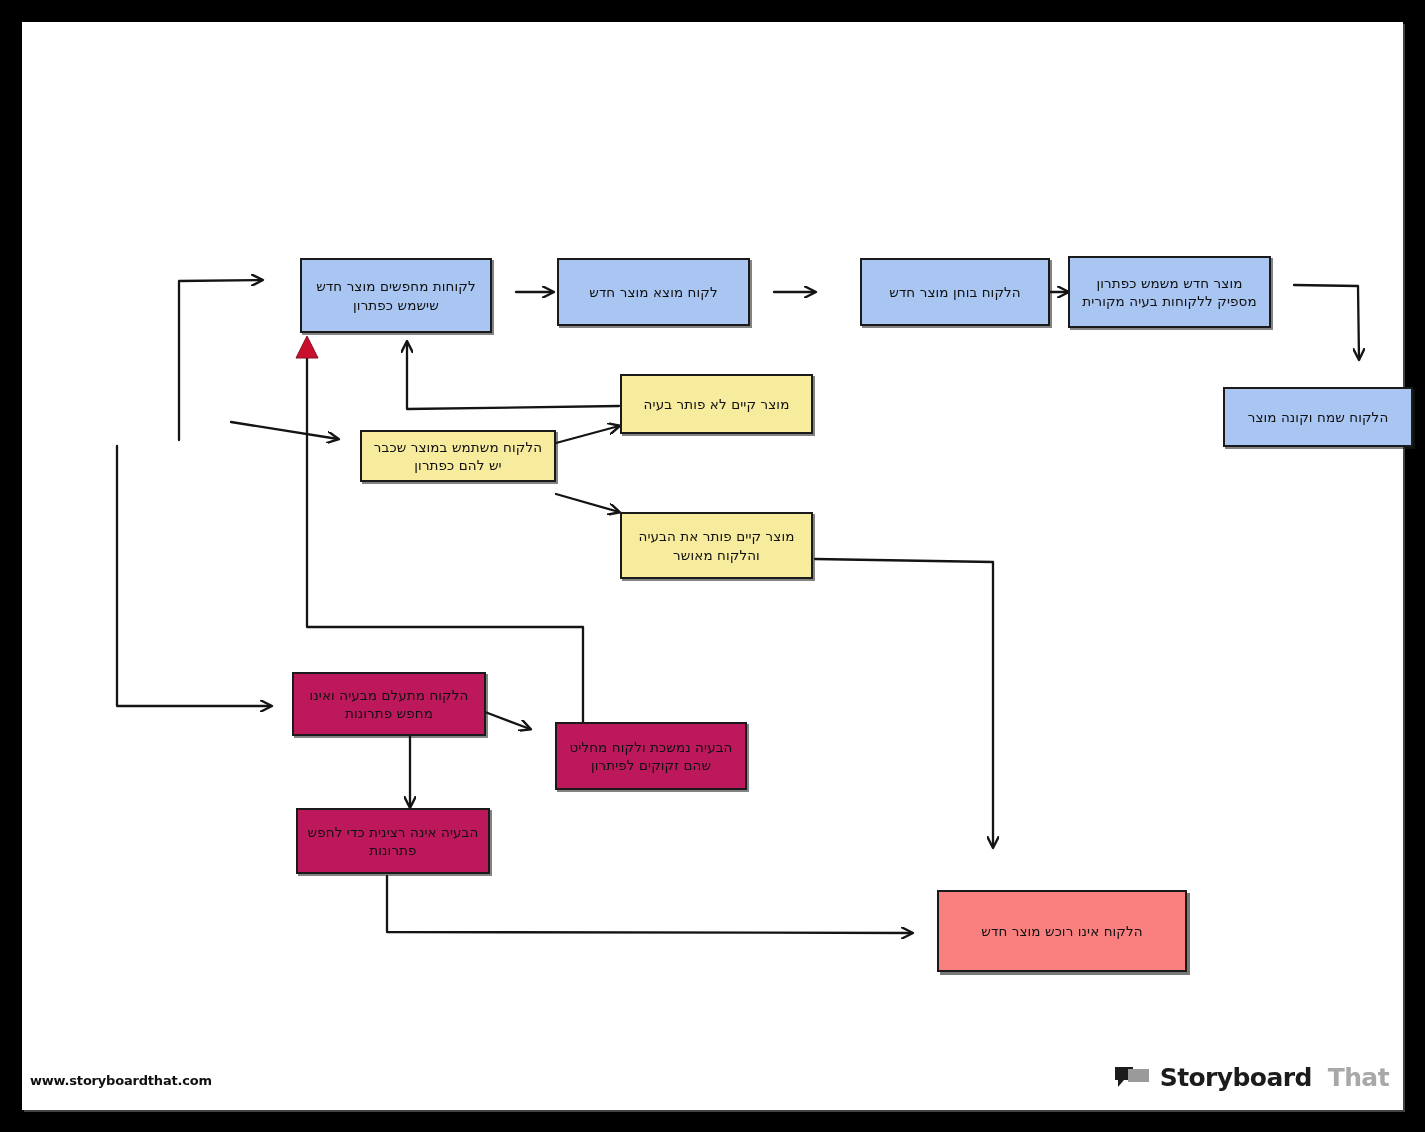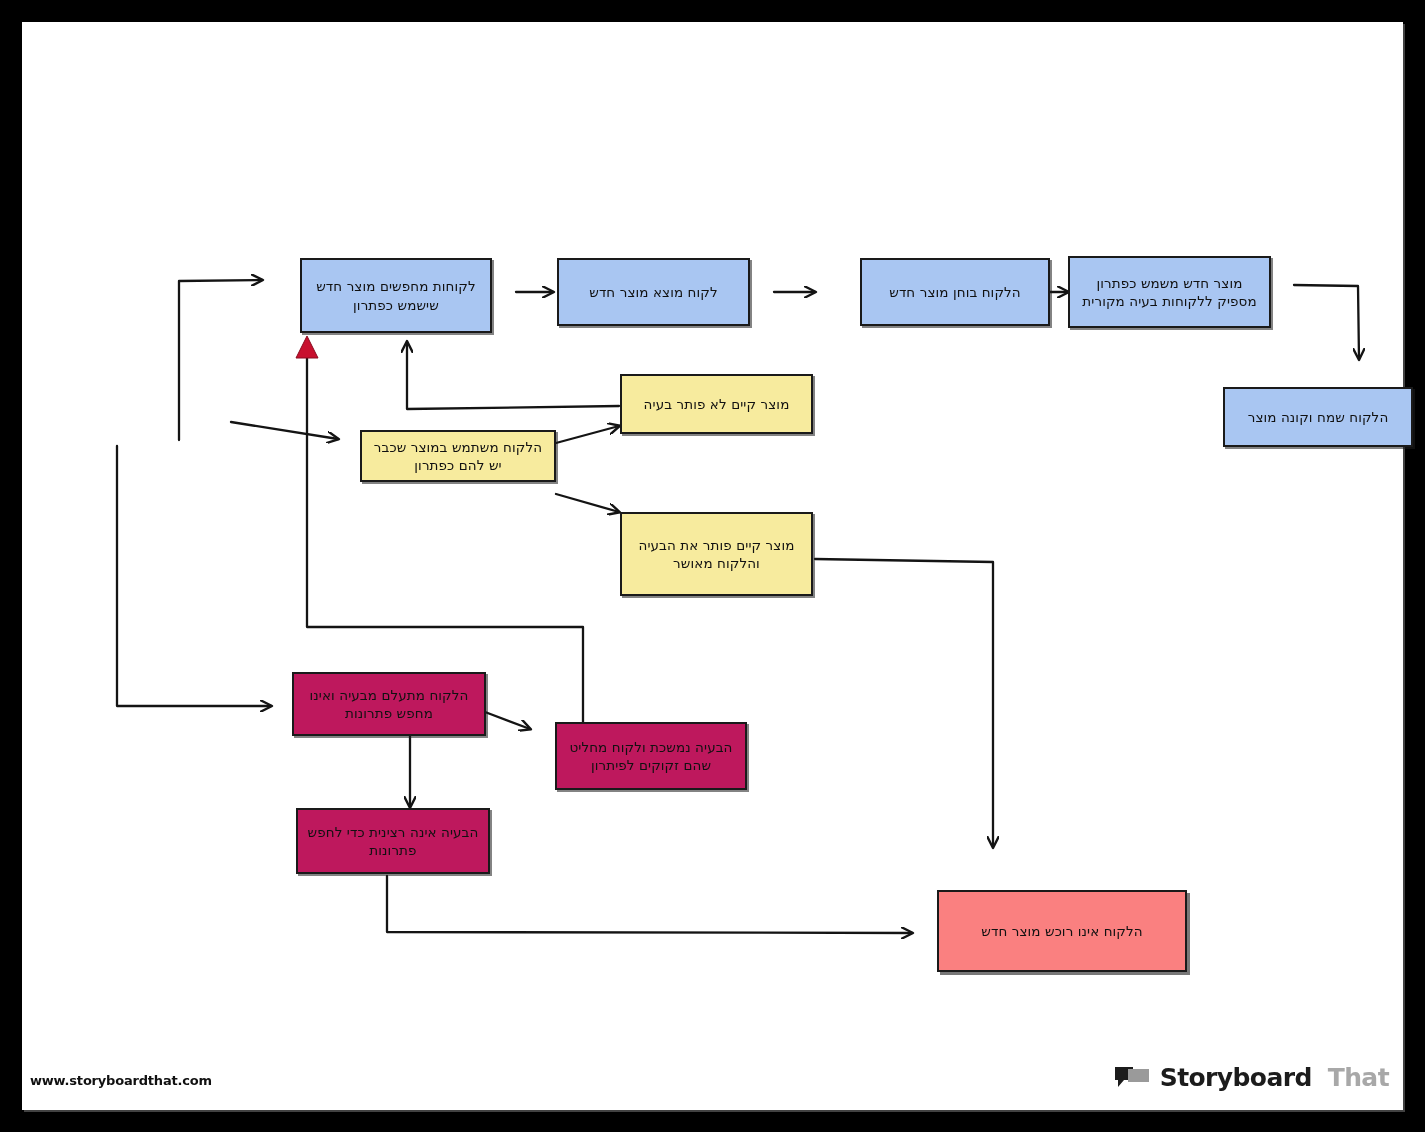--- a/index.html
+++ b/index.html
@@ -160,21 +160,21 @@
   </div>
 
   <div class="node c-yellow" style="left:338px; top:408px; width:196px; height:52px;">
     <span>הלקוח משתמש במוצר שכבר יש להם כפתרון</span>
   </div>
 
   <div class="node c-yellow" style="left:598px; top:352px; width:193px; height:60px;">
     <span>מוצר קיים לא פותר בעיה</span>
   </div>
 
-  <div class="node c-yellow" style="left:598px; top:490px; width:193px; height:84px;">
+  <div class="node c-yellow" style="left:598px; top:490px; width:193px; height:67px;">
     <span>מוצר קיים פותר את הבעיה והלקוח מאושר</span>
   </div>
 
   <div class="node c-green" style="left:270px; top:650px; width:194px; height:64px;">
     <span>הלקוח מתעלם מבעיה ואינו מחפש פתרונות</span>
   </div>
 
   <div class="node c-green" style="left:533px; top:700px; width:192px; height:68px;">
     <span>הבעיה נמשכת ולקוח מחליט שהם זקוקים לפיתרון</span>
   </div>

